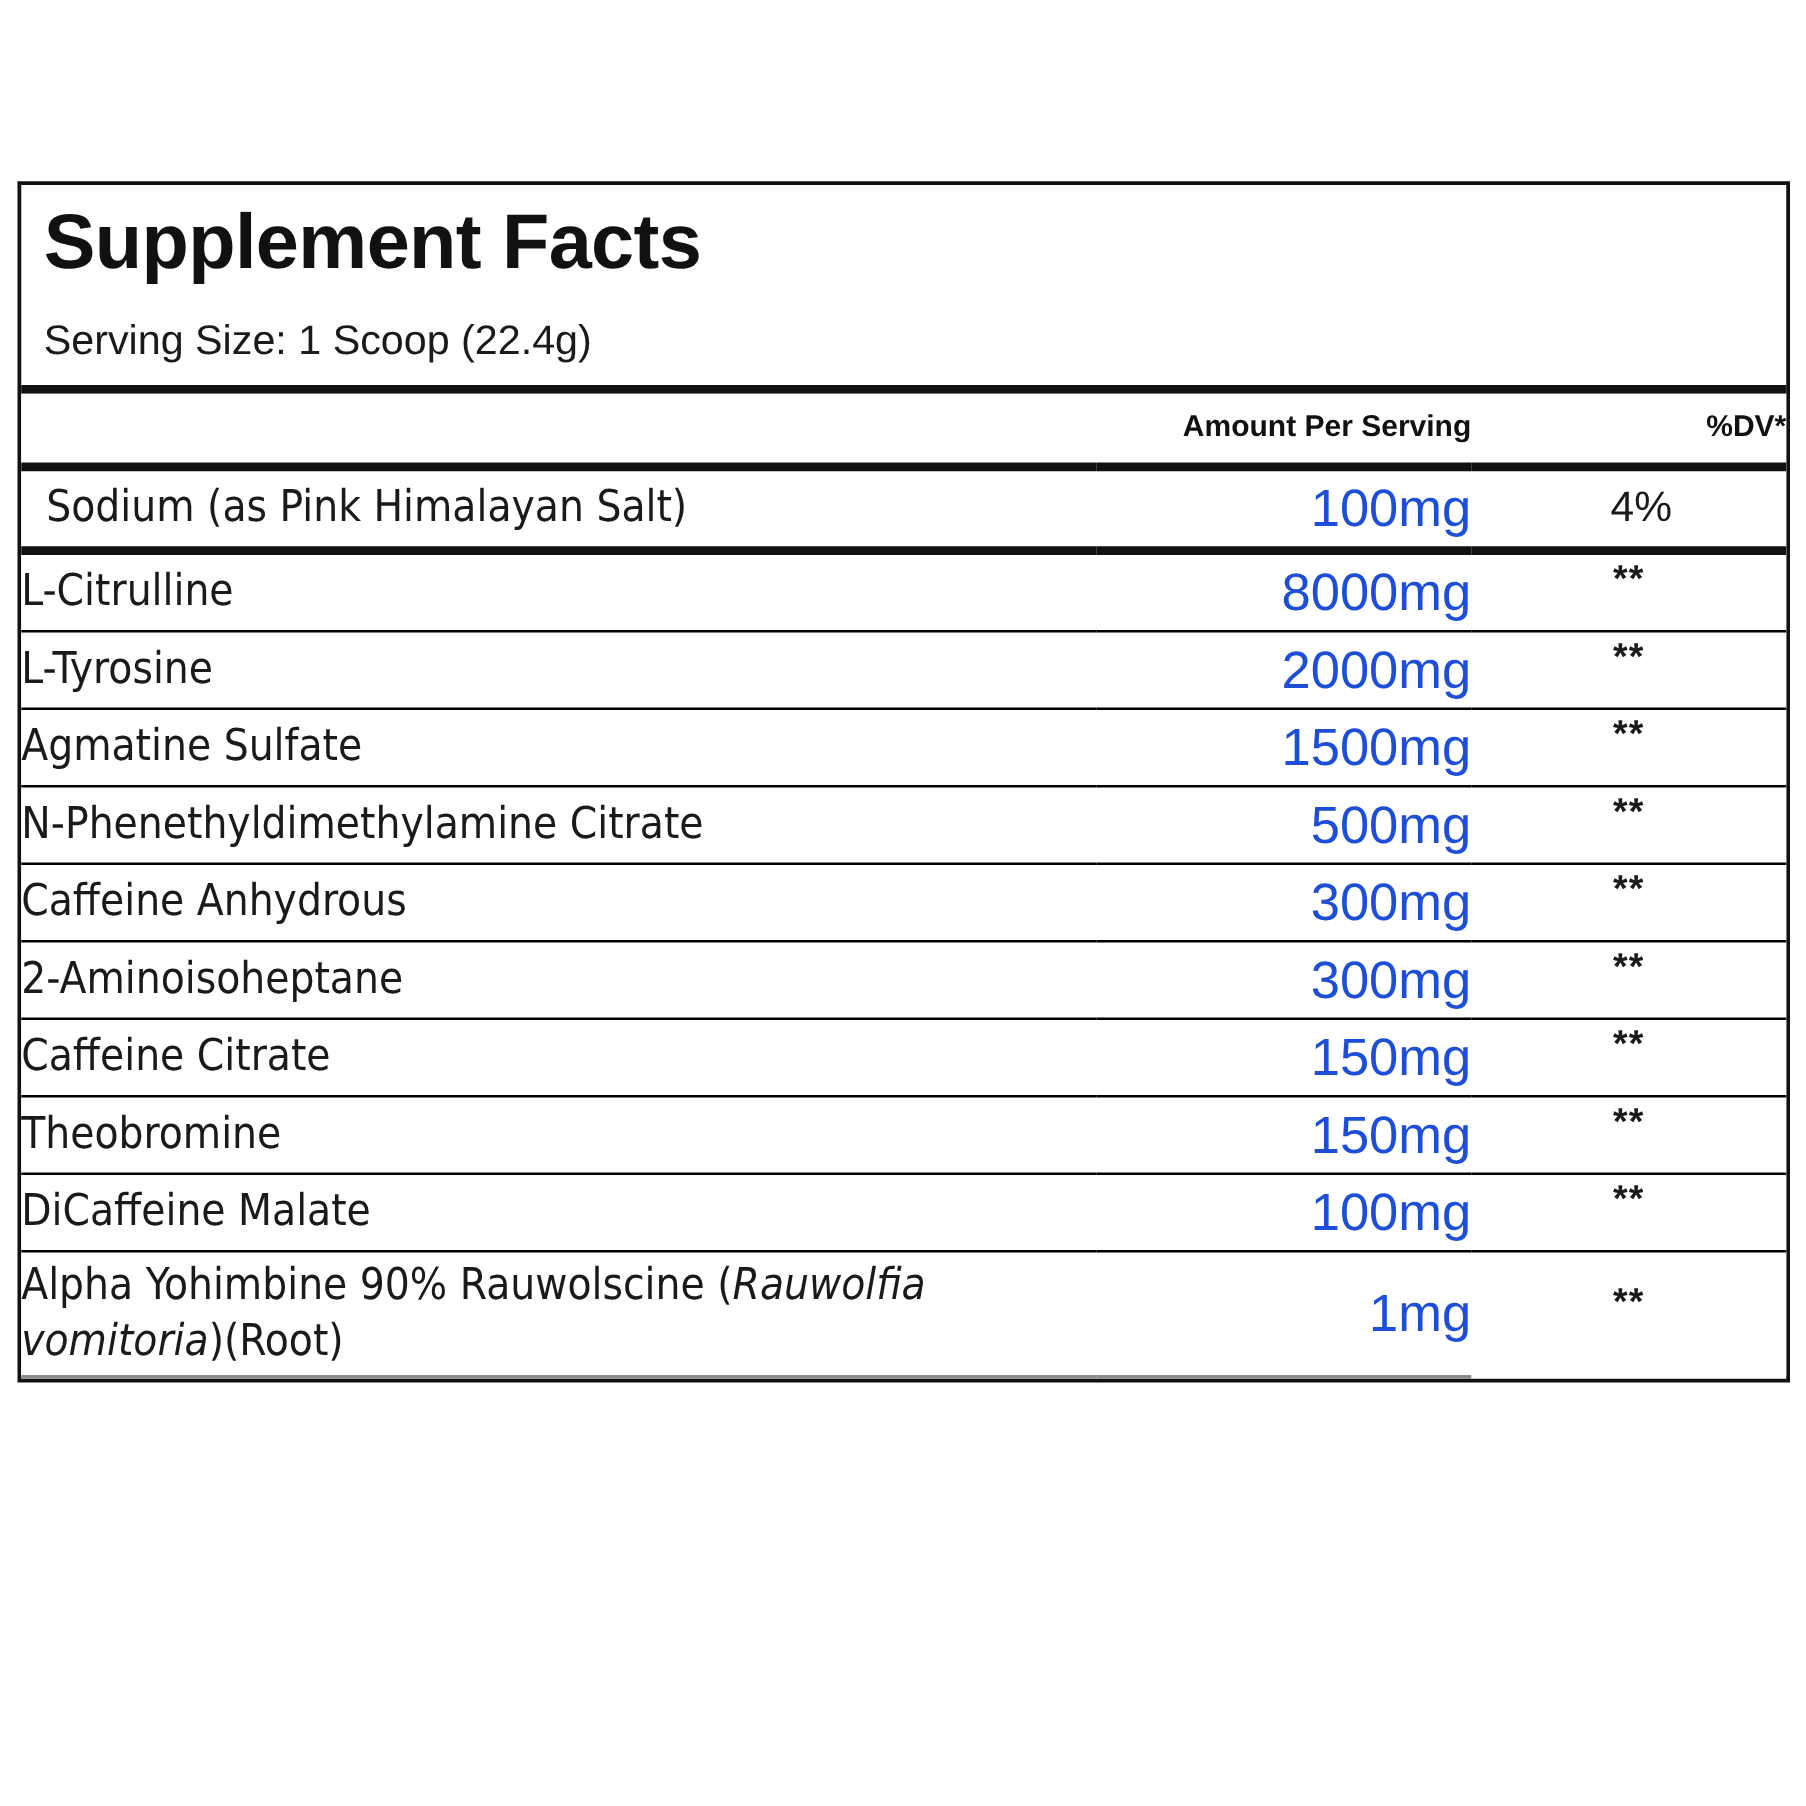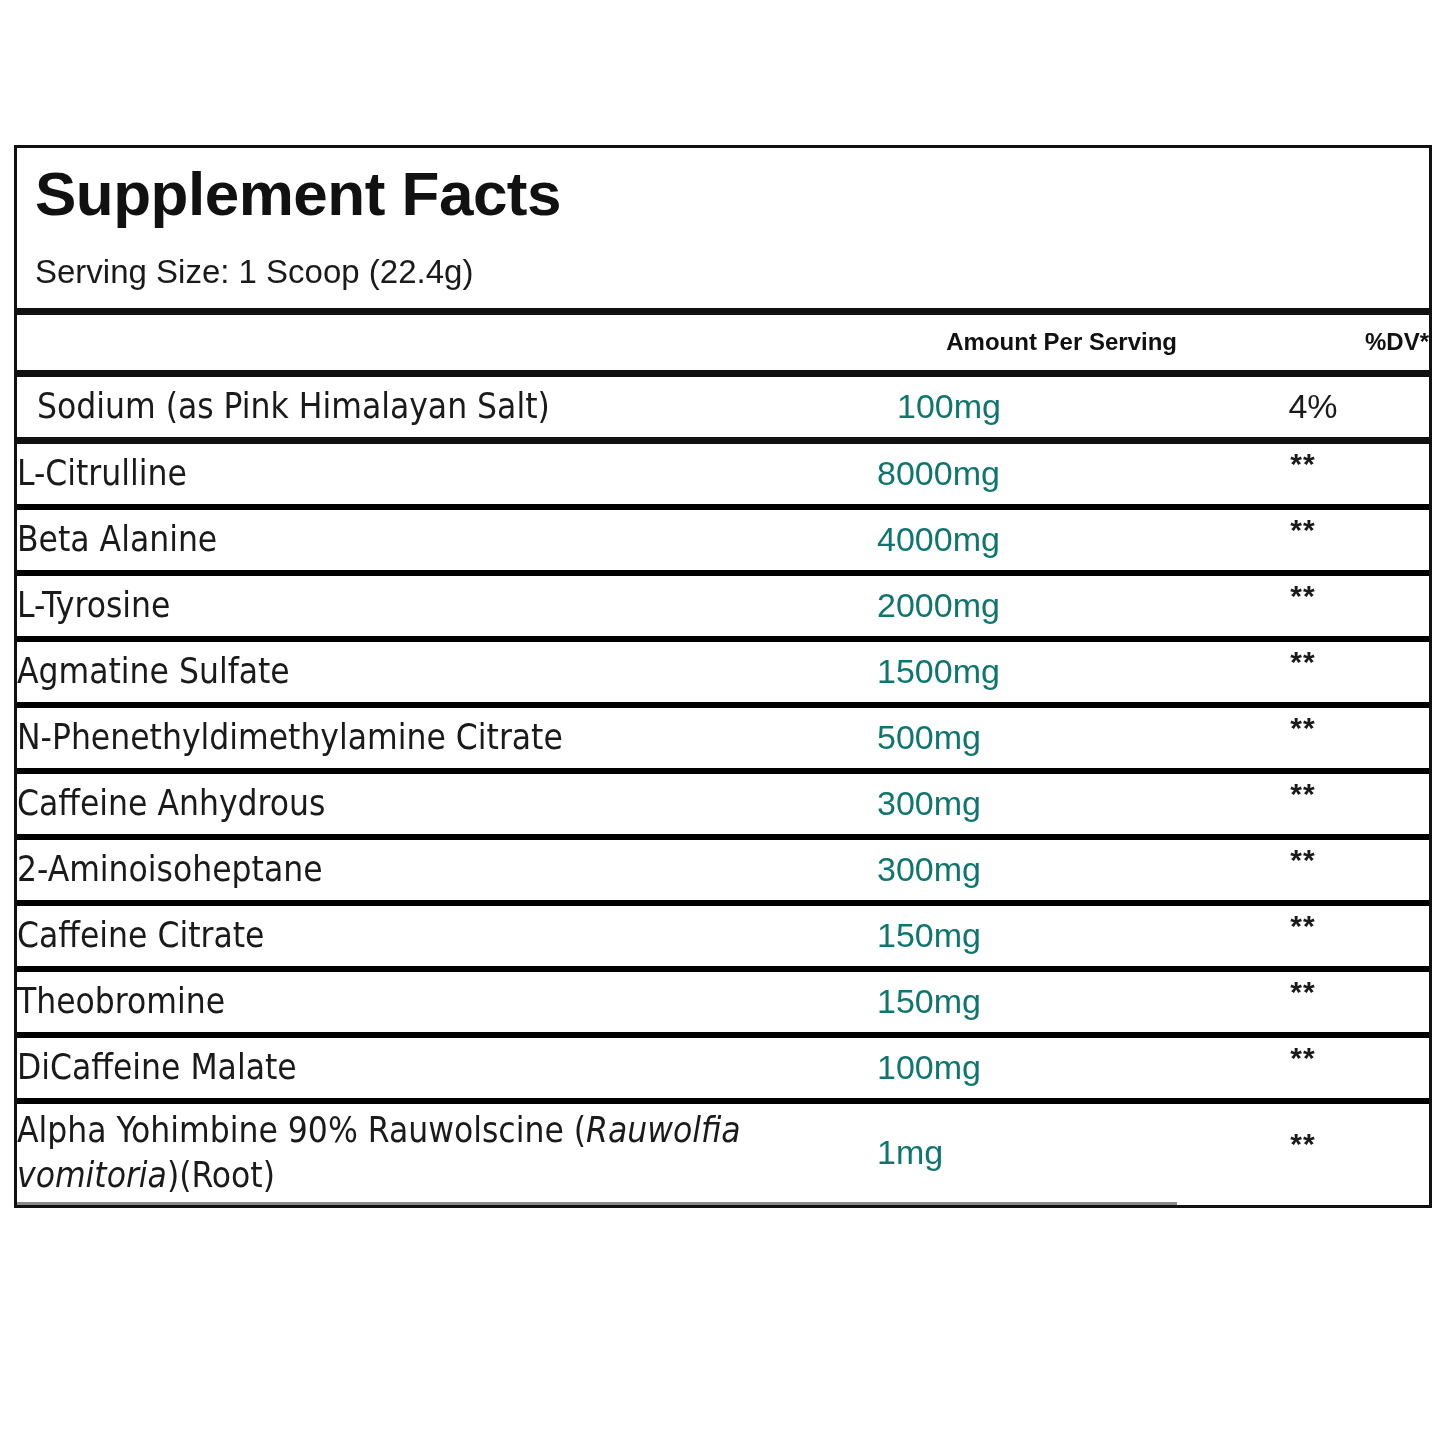--- a/index.html
+++ b/index.html
@@ -73,21 +73,21 @@
     font-weight: bold;
     font-size: 24px;
     color: #111111;
     text-align: right;
     white-space: nowrap;
   }
   tr.col-head th.blank { border-bottom: 7px solid #111111; }
 
   
   tr.drow td {
-    border-bottom: 6px solid #000000;
+    border-bottom: 2px solid #000000;
     height: 60px;
   }
   tr.drow.thick td { border-bottom: 7px solid #111111; padding-left: 20px; }
   tr.drow.tall td  { height: 98px; }
   tr.drow.last td.name-cell,
   tr.drow.last td.amt-cell { border-bottom: 3px solid #8a8a8a; }
   tr.drow.last td.dv-cell  { border-bottom: none; }
 
   td.name-cell {
     font-family: "DejaVu Sans Condensed", "Liberation Sans", sans-serif;
@@ -95,23 +95,23 @@
     font-size: 35px;
     line-height: 1.28;
     color: #1a1a1a;
     padding: 4px 10px 4px 14px;
     text-align: left;
   }
   td.name-cell i { font-style: italic; }
 
   td.amt-cell {
     font-family: "Liberation Sans", sans-serif;
-    font-size: 34px;
-    color: #0f766e;
-    text-align: left;
+    font-size: 42px;
+    color: #1d4ed8;
+    text-align: right;
   }
   td.dv-cell {
     font-family: "Liberation Sans", sans-serif;
     font-size: 34px;
     color: #1a1a1a;
     text-align: center;
   }
   td.dv-cell .stars {
     font-family: "Liberation Sans", sans-serif;
     font-size: 30px;
@@ -150,25 +150,20 @@
           <td class="name-cell">Sodium (as Pink Himalayan Salt)</td>
           <td class="amt-cell">100mg</td>
           <td class="dv-cell">4%</td>
         </tr>
         <tr class="drow">
           <td class="name-cell">L-Citrulline</td>
           <td class="amt-cell">8000mg</td>
           <td class="dv-cell"><span class="stars">**</span></td>
         </tr>
         <tr class="drow">
-          <td class="name-cell">Beta Alanine</td>
-          <td class="amt-cell">4000mg</td>
-          <td class="dv-cell"><span class="stars">**</span></td>
-        </tr>
-        <tr class="drow">
           <td class="name-cell">L-Tyrosine</td>
           <td class="amt-cell">2000mg</td>
           <td class="dv-cell"><span class="stars">**</span></td>
         </tr>
         <tr class="drow">
           <td class="name-cell">Agmatine Sulfate</td>
           <td class="amt-cell">1500mg</td>
           <td class="dv-cell"><span class="stars">**</span></td>
         </tr>
         <tr class="drow">

